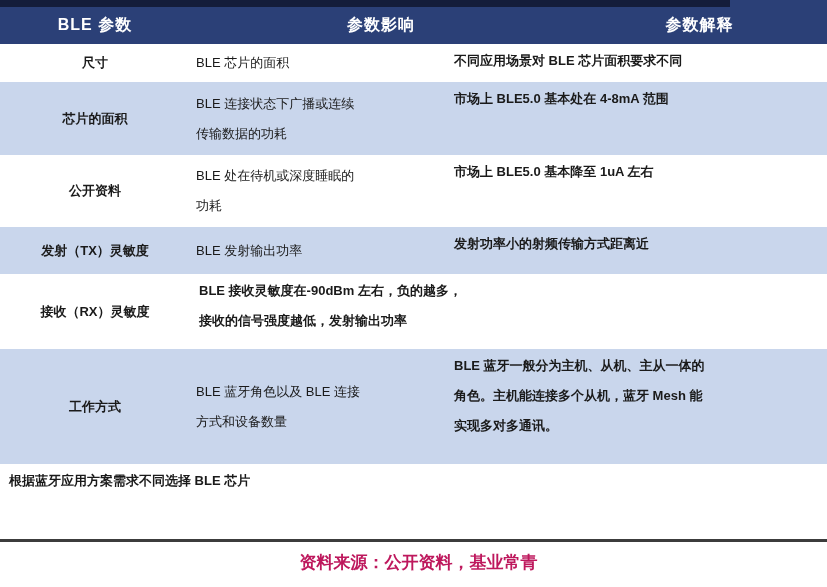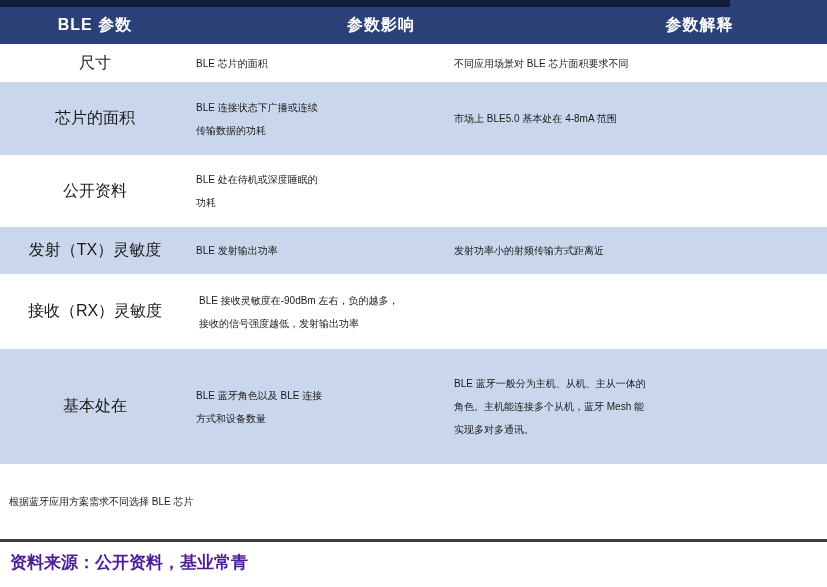--- a/index.html
+++ b/index.html
@@ -32,41 +32,42 @@
   }
   .hc1 { width: 190px; }
   .hc2 { width: 255px; }
   .hc3 { flex: 1; }
 
   
   .row { display: flex; background: #ffffff; }
   .row.alt { background: #c9d6ec; }
   .c1 {
     width: 190px; display: flex; align-items: center; justify-content: center;
-    font-weight: normal; font-size: 16px; text-align: center; padding: 2px 8px;
+    font-weight: bold; font-size: 13px; text-align: center; padding: 2px 8px;
   }
   .c2 {
     width: 255px; display: flex; align-items: center;
     padding: 2px 4px 2px 6px;
   }
   .c3 {
-    flex: 1; display: flex; align-items: center;
+    flex: 1; display: flex; 
     padding: 2px 6px 2px 9px;
+    font-weight: bold;
   }
   .cell-text {
-    font-size: 10px; line-height: 2.3;
+    font-size: 13px; line-height: 2.3;
     white-space: pre-line;
   }
 
   
   .source-row {
     border-top: 3px solid #3c3c3c;
     height: 44px; display: flex; align-items: center;
     padding-left: 10px;
-    font-weight: bold; font-size: 17px; color: #4c1d95;
+    font-weight: bold; font-size: 17px; color: #be185d; justify-content: center;
   }
 </style>
 </head>
 <body>
 
 <div class="table-wrap">
 
   <div class="top-strip">
     <div class="dark-bar"></div>
   </div>
@@ -97,20 +98,23 @@
         <span class="cell-text">市场上 BLE5.0 基本处在 4-8mA 范围</span>
       </div>
   </div>
 
   <div class="row" style="min-height:72px">
     <div class="c1">公开资料</div>
     <div class="c2">
         <span class="cell-text">BLE 处在待机或深度睡眠的
 功耗</span>
       </div>
+    <div class="c3">
+        <span class="cell-text">市场上 BLE5.0 基本降至 1uA 左右</span>
+      </div>
   </div>
 
   <div class="row alt" style="min-height:47px">
     <div class="c1">发射（TX）灵敏度</div>
     <div class="c2">
         <span class="cell-text">BLE 发射输出功率</span>
       </div>
     <div class="c3">
         <span class="cell-text">发射功率小的射频传输方式距离近</span>
       </div>
@@ -118,21 +122,21 @@
 
   <div class="row" style="min-height:75px">
     <div class="c1">接收（RX）灵敏度</div>
     <div class="c3">
         <span class="cell-text">BLE 接收灵敏度在-90dBm 左右，负的越多，
 接收的信号强度越低，发射输出功率</span>
       </div>
   </div>
 
   <div class="row alt" style="min-height:115px">
-    <div class="c1">基本处在</div>
+    <div class="c1">工作方式</div>
     <div class="c2">
         <span class="cell-text">BLE 蓝牙角色以及 BLE 连接
 方式和设备数量</span>
       </div>
     <div class="c3">
         <span class="cell-text">BLE 蓝牙一般分为主机、从机、主从一体的
 角色。主机能连接多个从机，蓝牙 Mesh 能
 实现多对多通讯。</span>
       </div>
   </div>

